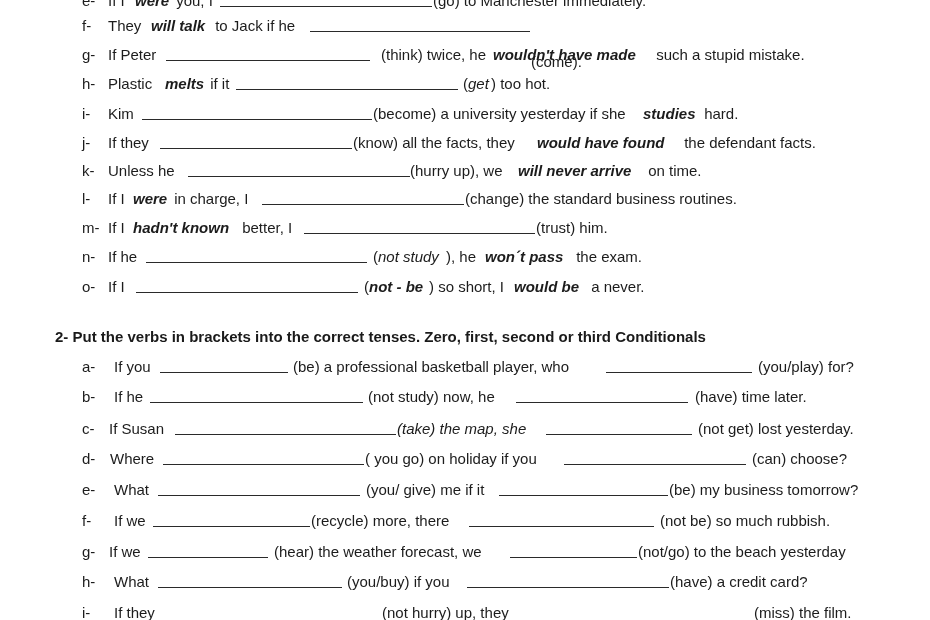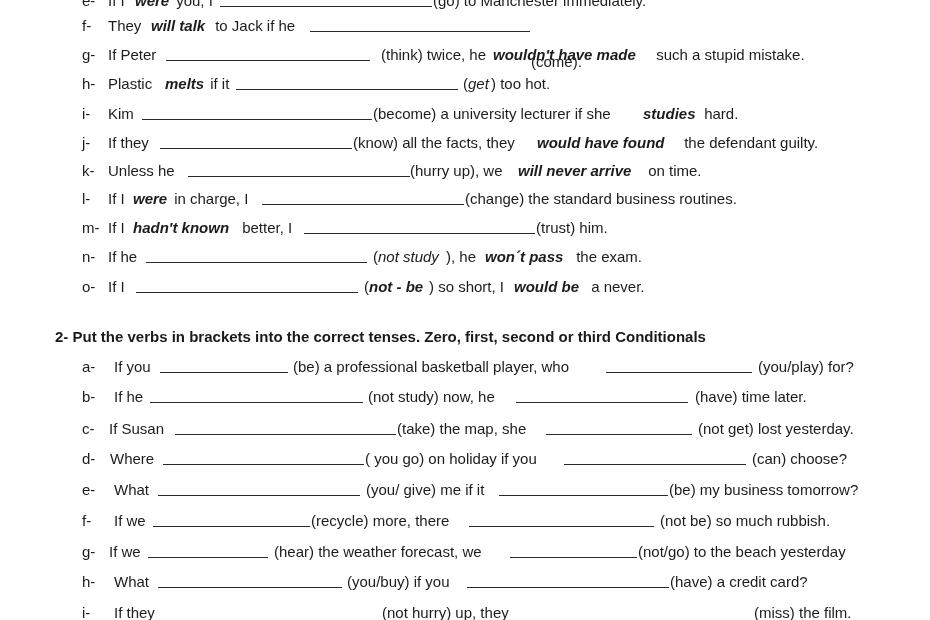--- a/index.html
+++ b/index.html
@@ -63,31 +63,31 @@
         <span class="seg" style="left: 206px;"> if it</span>
         <span class="blank" style="left: 236px; width: 222px;"></span>
         <span class="seg" style="left: 463px;">(</span>
         <span class="seg i" style="left: 468px;">get</span>
         <span class="seg" style="left: 491px;">) too hot.</span>
       </div>
       <div class="line" style="top: 104px;">
         <span class="lbl" style="left: 82px;">i-</span>
         <span class="seg" style="left: 108px;">Kim</span>
         <span class="blank" style="left: 142px; width: 230px;"></span>
-        <span class="seg" style="left: 373px;">(become) a university lecturer if she </span>
+        <span class="seg" style="left: 373px;">(become) a university yesterday if she </span>
         <span class="seg bi" style="left: 643px;">studies</span>
         <span class="seg" style="left: 700px;"> hard.</span>
       </div>
       <div class="line" style="top: 133px;">
         <span class="lbl" style="left: 82px;">j-</span>
         <span class="seg" style="left: 108px;">If they</span>
         <span class="blank" style="left: 160px; width: 192px;"></span>
         <span class="seg bi" style="left: 537px;">would have found</span>
         <span class="seg" style="left: 353px;">(know) all the facts, they </span>
-        <span class="seg" style="left: 680px;"> the defendant guilty.</span>
+        <span class="seg" style="left: 680px;"> the defendant facts.</span>
       </div>
       <div class="line" style="top: 161px;">
         <span class="lbl" style="left: 82px;">k-</span>
         <span class="seg" style="left: 108px;">Unless he</span>
         <span class="blank" style="left: 188px; width: 222px;"></span>
         <span class="seg" style="left: 410px;">(hurry up), we </span>
         <span class="seg bi" style="left: 518px;">will never arrive</span>
         <span class="seg" style="left: 644px;"> on time.</span>
       </div>
       <div class="line" style="top: 189px;">
@@ -142,21 +142,21 @@
         <span class="seg" style="left: 114px;">If he</span>
         <span class="blank" style="left: 150px; width: 213px;"></span>
         <span class="seg" style="left: 368px;">(not study) now, he</span>
         <span class="blank" style="left: 516px; width: 172px;"></span>
         <span class="seg" style="left: 695px;">(have) time later.</span>
       </div>
       <div class="line" style="top: 419px;">
         <span class="lbl" style="left: 82px;">c-</span>
         <span class="seg" style="left: 109px;">If Susan</span>
         <span class="blank" style="left: 175px; width: 221px;"></span>
-        <span class="seg" style="left: 397px;">(take) the map, she</span>
+        <span class="seg" style="left: 397px; font-style: italic;">(take) the map, she</span>
         <span class="blank" style="left: 546px; width: 146px;"></span>
         <span class="seg" style="left: 698px;">(not get) lost yesterday.</span>
       </div>
       <div class="line" style="top: 449px;">
         <span class="lbl" style="left: 82px;">d-</span>
         <span class="seg" style="left: 110px;">Where</span>
         <span class="blank" style="left: 163px; width: 201px;"></span>
         <span class="seg" style="left: 365px;">( you go) on holiday if you</span>
         <span class="blank" style="left: 564px; width: 182px;"></span>
         <span class="seg" style="left: 752px;">(can) choose?</span>

